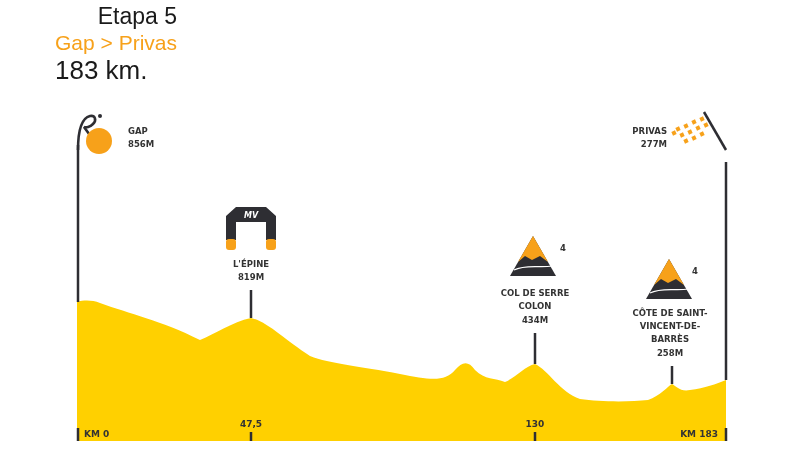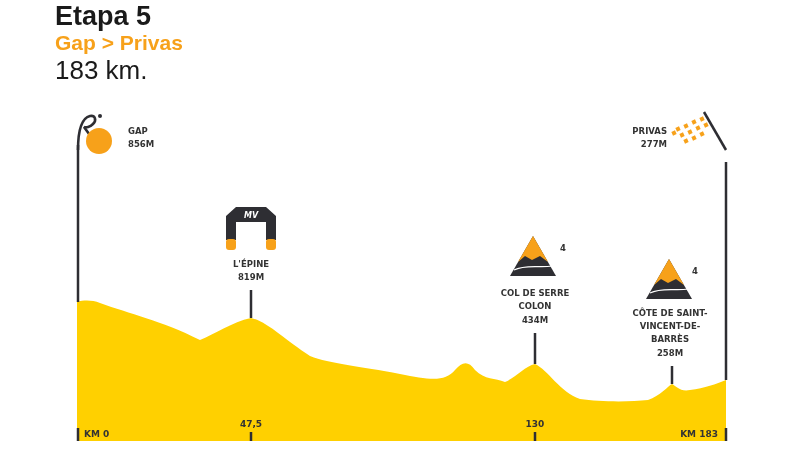--- a/index.html
+++ b/index.html
@@ -1,19 +1,19 @@
 <!DOCTYPE html>
 <html><head>
 <meta charset="utf-8">
 <style>
   html, body { margin: 0; padding: 0; background: #ffffff; }
   body { width: 800px; height: 450px; position: relative; overflow: hidden; font-family: "Liberation Sans", sans-serif; }
   .hdr { position: absolute; left: 55px; top: 2px; }
-  .stage-title { font-size: 27px; font-weight: bold; color: #1a1a1a; line-height: 28px; }
-  .stage-route { font-size: 21px; font-weight: bold; color: #f7a11a; line-height: 26px; }
+  .stage-title { font-size: 23px; font-weight: normal; color: #1a1a1a; line-height: 28px; text-align: right; }
+  .stage-route { font-size: 21px; font-weight: normal; color: #f7a11a; line-height: 26px; }
   .stage-dist { font-size: 26px; color: #1a1a1a; line-height: 28px; }
   svg { position: absolute; left: 0; top: 0; }
   .lbl { font-family: "DejaVu Sans", sans-serif; font-weight: bold; font-size: 8.5px; fill: #333333; }
   .ax { font-family: "DejaVu Sans", sans-serif; font-weight: bold; font-size: 9px; fill: #333333; }
 </style>
 </head>
 <body>
 
 <div class="hdr">
   <div class="stage-title">Etapa 5</div>

